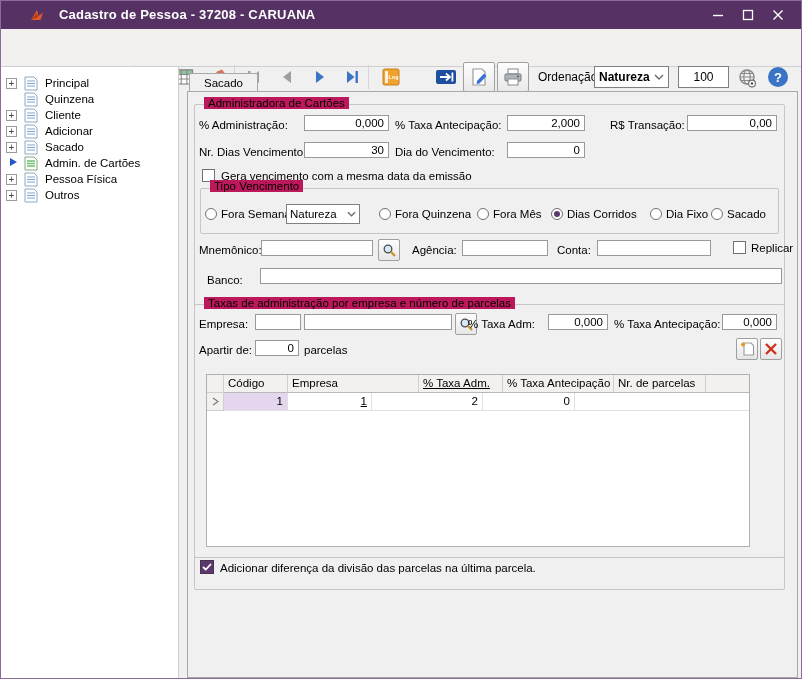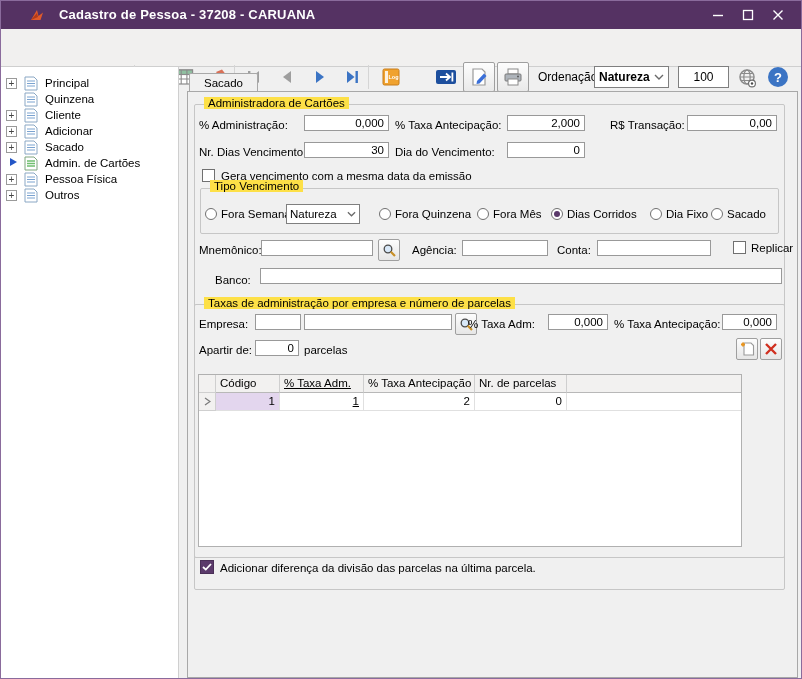--- a/index.html
+++ b/index.html
@@ -47,21 +47,21 @@
 
   .main { position:absolute; left:186px; top:66px; width:611px; bottom:0; }
   .tab { position:absolute; left:2px; top:6px; height:19px; padding:0 14px; background:#f0f0f0;
          border:1px solid #a8a8a8; border-bottom:none; border-radius:2px 2px 0 0;
          font-size:11.5px; display:flex; align-items:center; }
   .tabpage { position:absolute; left:0; top:24px; right:0; bottom:0; background:#f0f0f0;
              border:1px solid #a8a8a8; }
 
   
   .gbox { position:absolute; border:1px solid #c6c6c6; border-radius:2px; }
-  .glegend { position:absolute; background:#fde047; padding:0 4px; font-size:11.5px; white-space:nowrap; }
+  .glegend { position:absolute; background:#be185d; padding:0 4px; font-size:11.5px; white-space:nowrap; }
   .flabel { position:absolute; font-size:11.5px; white-space:nowrap; line-height:16px; }
   .txt { position:absolute; background:#fff; border:1px solid #999; font-family:"Liberation Sans",sans-serif;
          font-size:11.5px; padding:0 4px; height:16px; }
   .num { text-align:right; }
   .cb { position:absolute; width:13px; height:13px; background:#fff; border:1px solid #707070;
         display:flex; align-items:center; justify-content:center; }
   .cb.checked { background:#5b3a6b; border-color:#4a2f57; }
   .radio { position:absolute; width:12px; height:12px; border:1px solid #707070; border-radius:50%;
            background:#fff; display:flex; align-items:center; justify-content:center; }
   .radio.sel::after { content:""; width:6px; height:6px; border-radius:50%; background:#5b3a6b; }
@@ -389,21 +389,21 @@
           <path d="M8.8 8.8 L13 13" stroke="#c89028" stroke-width="2.2"></path>
         </svg>
       </span>
       <span class="flabel" style="left:224px; top:150px">Agência:</span>
       <input class="txt" style="left: 274px; top: 148px; width: 86px;">
       <span class="flabel" style="left:369px; top:150px">Conta:</span>
       <input class="txt" style="left: 409px; top: 148px; width: 114px;">
       <span class="cb" style="left:545px; top:149px"></span>
       <span class="flabel" style="left:563px; top:148px">Replicar</span>
 
-      <span class="flabel" style="left:27px; top:180px">Banco:</span>
+      <span class="flabel" style="left:19px; top:180px">Banco:</span>
       <input class="txt" style="left: 72px; top: 176px; width: 522px;">
 
       <div class="gbox" style="left:6px; top:212px; width:591px; height:254px"></div>
       <span class="glegend" style="left:16px; top:205px">Taxas de administração por empresa e número de parcelas</span>
 
       <span class="flabel" style="left:11px; top:224px">Empresa:</span>
       <input class="txt" style="left: 67px; top: 222px; width: 46px;">
       <input class="txt" style="left: 116px; top: 222px; width: 148px;">
       <span class="mini-btn" style="left:267px; top:221px">
         <svg width="15" height="15" viewBox="0 0 15 15">
@@ -425,24 +425,25 @@
           <path d="M5 2 h7 l2.5 2.5 v9.5 h-9.5 z" fill="#fff" stroke="#9a9a9a" stroke-width="1.1"></path>
           <path d="M4 5.5 v-4 M2 3.5 h4" stroke="#e8941e" stroke-width="1.8"></path>
         </svg>
       </span>
       <span class="mini-btn" style="left:572px; top:246px">
         <svg width="14" height="14" viewBox="0 0 14 14">
             <path d="M2 2 L12 12 M12 2 L2 12" stroke="#d03020" stroke-width="2.4"></path>
           </svg>
       </span>
 
-      <div class="grid" style="left:10px; top:282px; width:544px; height:173px">
+      <div class="grid" style="left:18px; top:282px; width:544px; height:173px">
         <div class="g-head">
           <div class="g-ind"></div>
           <div class="g-c c0">Código</div>
+          <div class="g-c c1">Empresa</div>
           <div class="g-c c2">% Taxa Adm.</div>
           <div class="g-c c3">% Taxa Antecipação</div>
           <div class="g-c c4">Nr. de parcelas</div>
           <div class="g-fill"></div>
         </div>
         <div class="g-row">
           <div class="g-ind">
             <svg width="7" height="9" viewBox="0 0 7 9">
                 <path d="M1 1 L6 4.5 L1 8" fill="none" stroke="#7a7a7a" stroke-width="1.2"></path>
               </svg>

